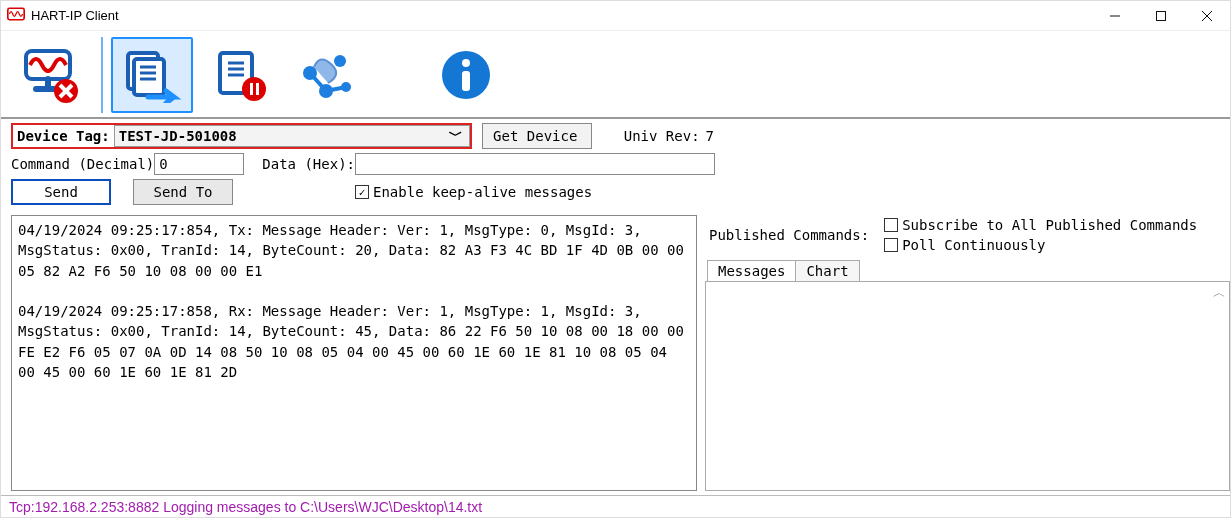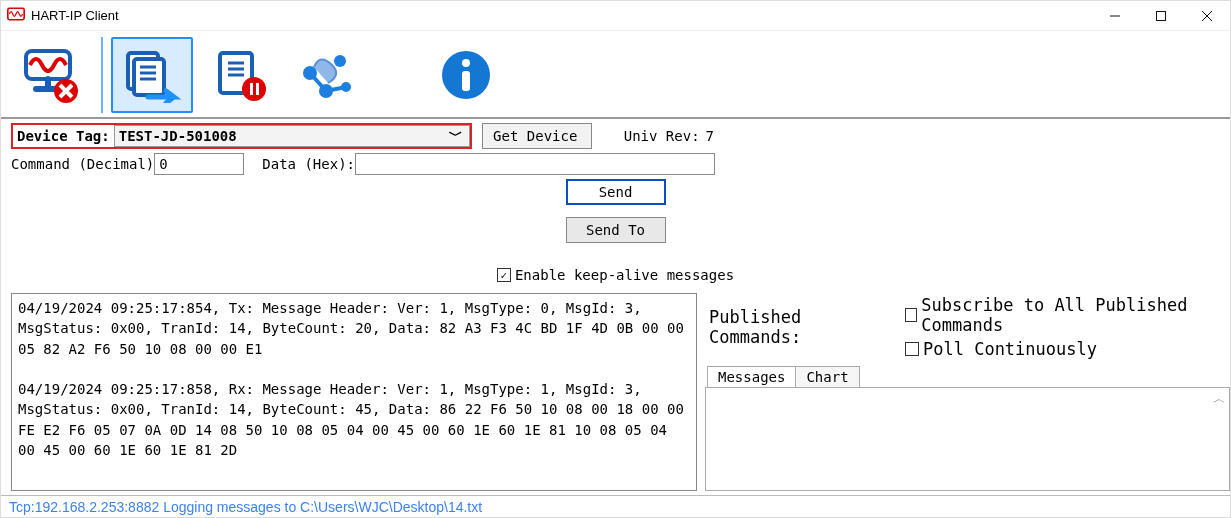--- a/index.html
+++ b/index.html
@@ -30,29 +30,29 @@
   .btn { height:26px; border:1px solid #888; background:#F2F2F2; padding:0 10px; font-family:"SimSun","Consolas",monospace; font-size:14px; display:flex; align-items:center; justify-content:center;}
   .btn.primary { border:2px solid #0B4FBF; background:#fff; width:100px;}
   .btn.small { width:100px; background:#E8E8E8;}
   .txt { height:22px; border:1px solid #888; background:#fff; padding:0 4px; font-family:"SimSun","Consolas",monospace; font-size:14px;}
   .chk { display:flex; align-items:center; gap:4px; }
   .chkbox { width:14px; height:14px; border:1px solid #333; display:flex; align-items:center; justify-content:center; font-size:11px; line-height:1;}
   
   .main { flex:1; display:flex; padding:4px 0 4px 10px; gap:8px; min-height:0;}
   .left { flex:0 0 686px; border:1px solid #888; background:#fff; font-family:"SimSun","Consolas",monospace; font-size:14px; padding:4px 6px; overflow:auto; white-space:pre-wrap; line-height:1.45;}
   .right { flex:1; display:flex; flex-direction:column; min-width:0;}
-  .right-head { display:flex; align-items:center; gap:28px; font-family:"SimSun","Consolas",monospace; font-size:17px; padding:2px 0 6px 4px;}
+  .right-head { display:flex; align-items:center; gap:15px; font-family:"SimSun","Consolas",monospace; font-size:14px; padding:2px 0 6px 4px;}
   .right-checks { display:flex; flex-direction:column; gap:4px;}
   .tabs { display:flex; border-bottom:1px solid #aaa; margin-left:2px;}
   .tab { border:1px solid #aaa; border-bottom:none; background:#F6F6F6; padding:2px 10px; font-family:"SimSun","Consolas",monospace; font-size:14px; margin-right:-1px; position:relative; top:1px;}
   .tab.active { background:#fff; border-bottom:1px solid #fff;}
   .pub-box { flex:1; border:1px solid #aaa; margin-top:-1px; position:relative; background:#fff;}
   .scroll-up { position:absolute; top:2px; right:2px; width:14px; height:14px; color:#888;}
   
-  .status { height:22px; border-top:1px solid #bbb; background:#fff; display:flex; align-items:center; padding:0 8px; font-size:14px; color:#3b82f6;}
+  .status { height:22px; border-top:1px solid #bbb; background:#fff; display:flex; align-items:center; padding:0 8px; font-size:14px; color:#a21caf;}
 </style>
 </head>
 <body>
 
 <div class="titlebar">
   <span class="appicon">
     <svg viewBox="0 0 22 16">
         <rect x="1" y="1" width="20" height="14" rx="2" fill="#fff" stroke="#D00" stroke-width="2"></rect>
         <path d="M3 8 Q5 2 7 8 T11 8 T15 8 T19 8" stroke="#D00" stroke-width="1.5" fill="none"></path>
       </svg>
@@ -146,21 +146,21 @@
     <span style="width:6px;"></span>
     <span class="lbl">7</span>
   </div>
   <div class="row">
     <span class="lbl">Command (Decimal)</span>
     <input class="txt" style="width: 90px;" value="0">
     <span style="width:18px;"></span>
     <span class="lbl">Data (Hex):</span>
     <input class="txt" style="width: 360px;" value="">
   </div>
-  <div class="row" style="gap:12px;flex-direction:column;">
+  <div class="row" style="gap:22px;">
     <div class="btn primary">Send</div>
     <div class="btn small">Send To</div>
     <div style="width:78px;"></div>
     <label class="chk">
       <span class="chkbox">✓</span>
       <span>Enable keep-alive messages</span>
     </label>
   </div>
 </div>
 

